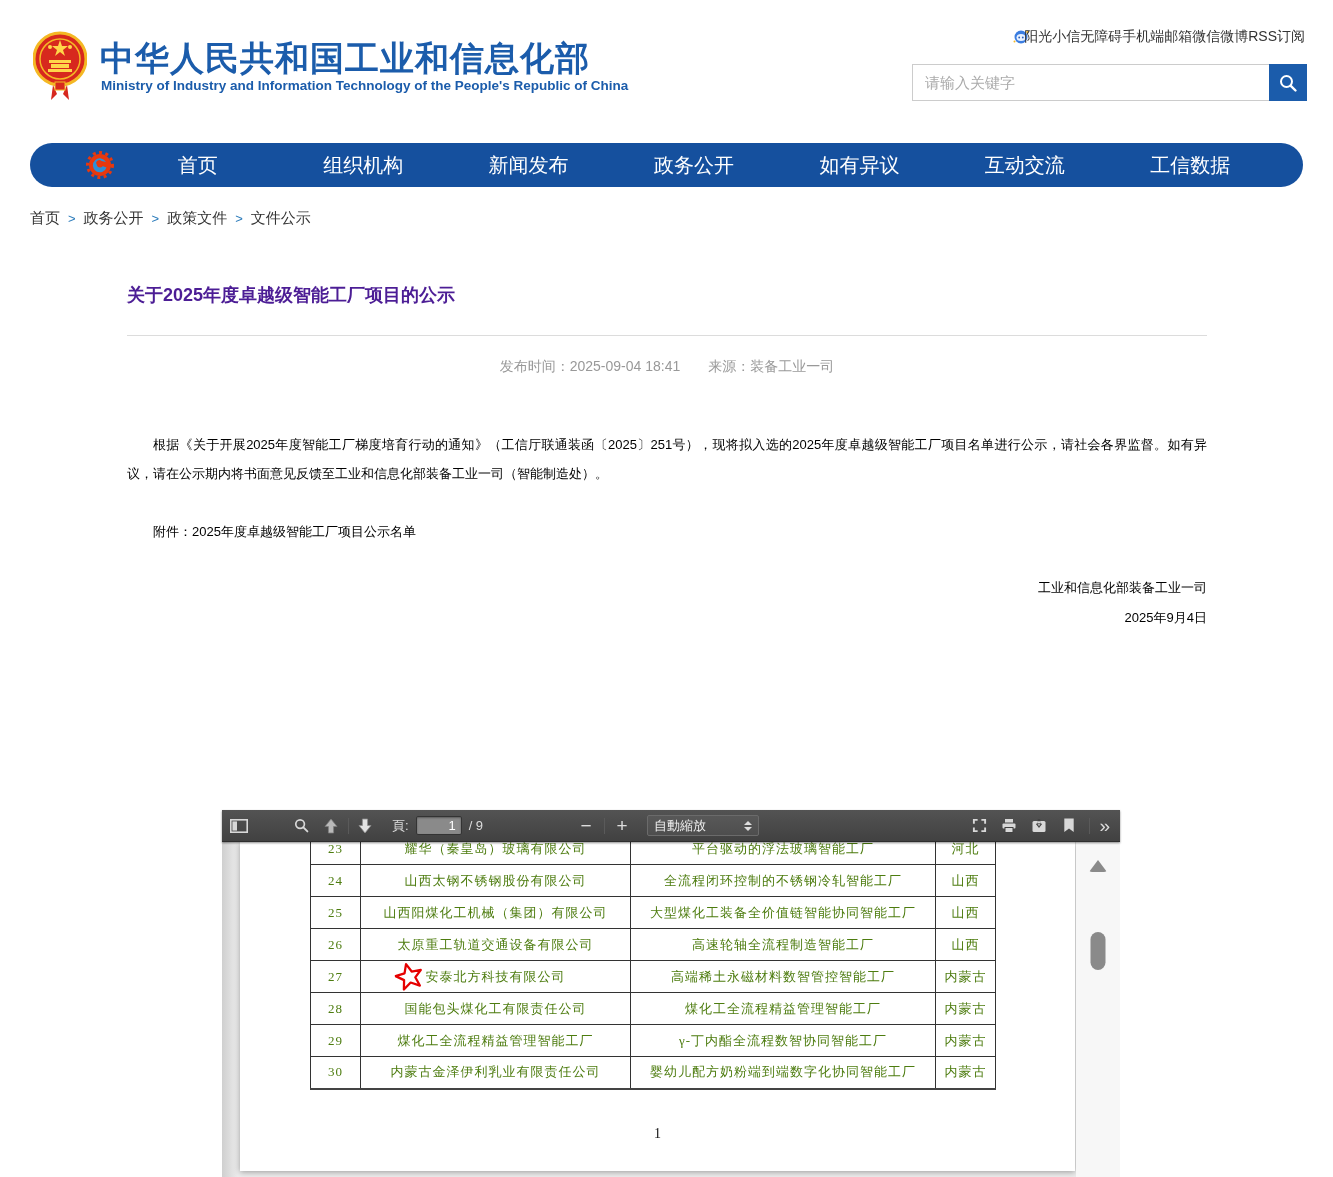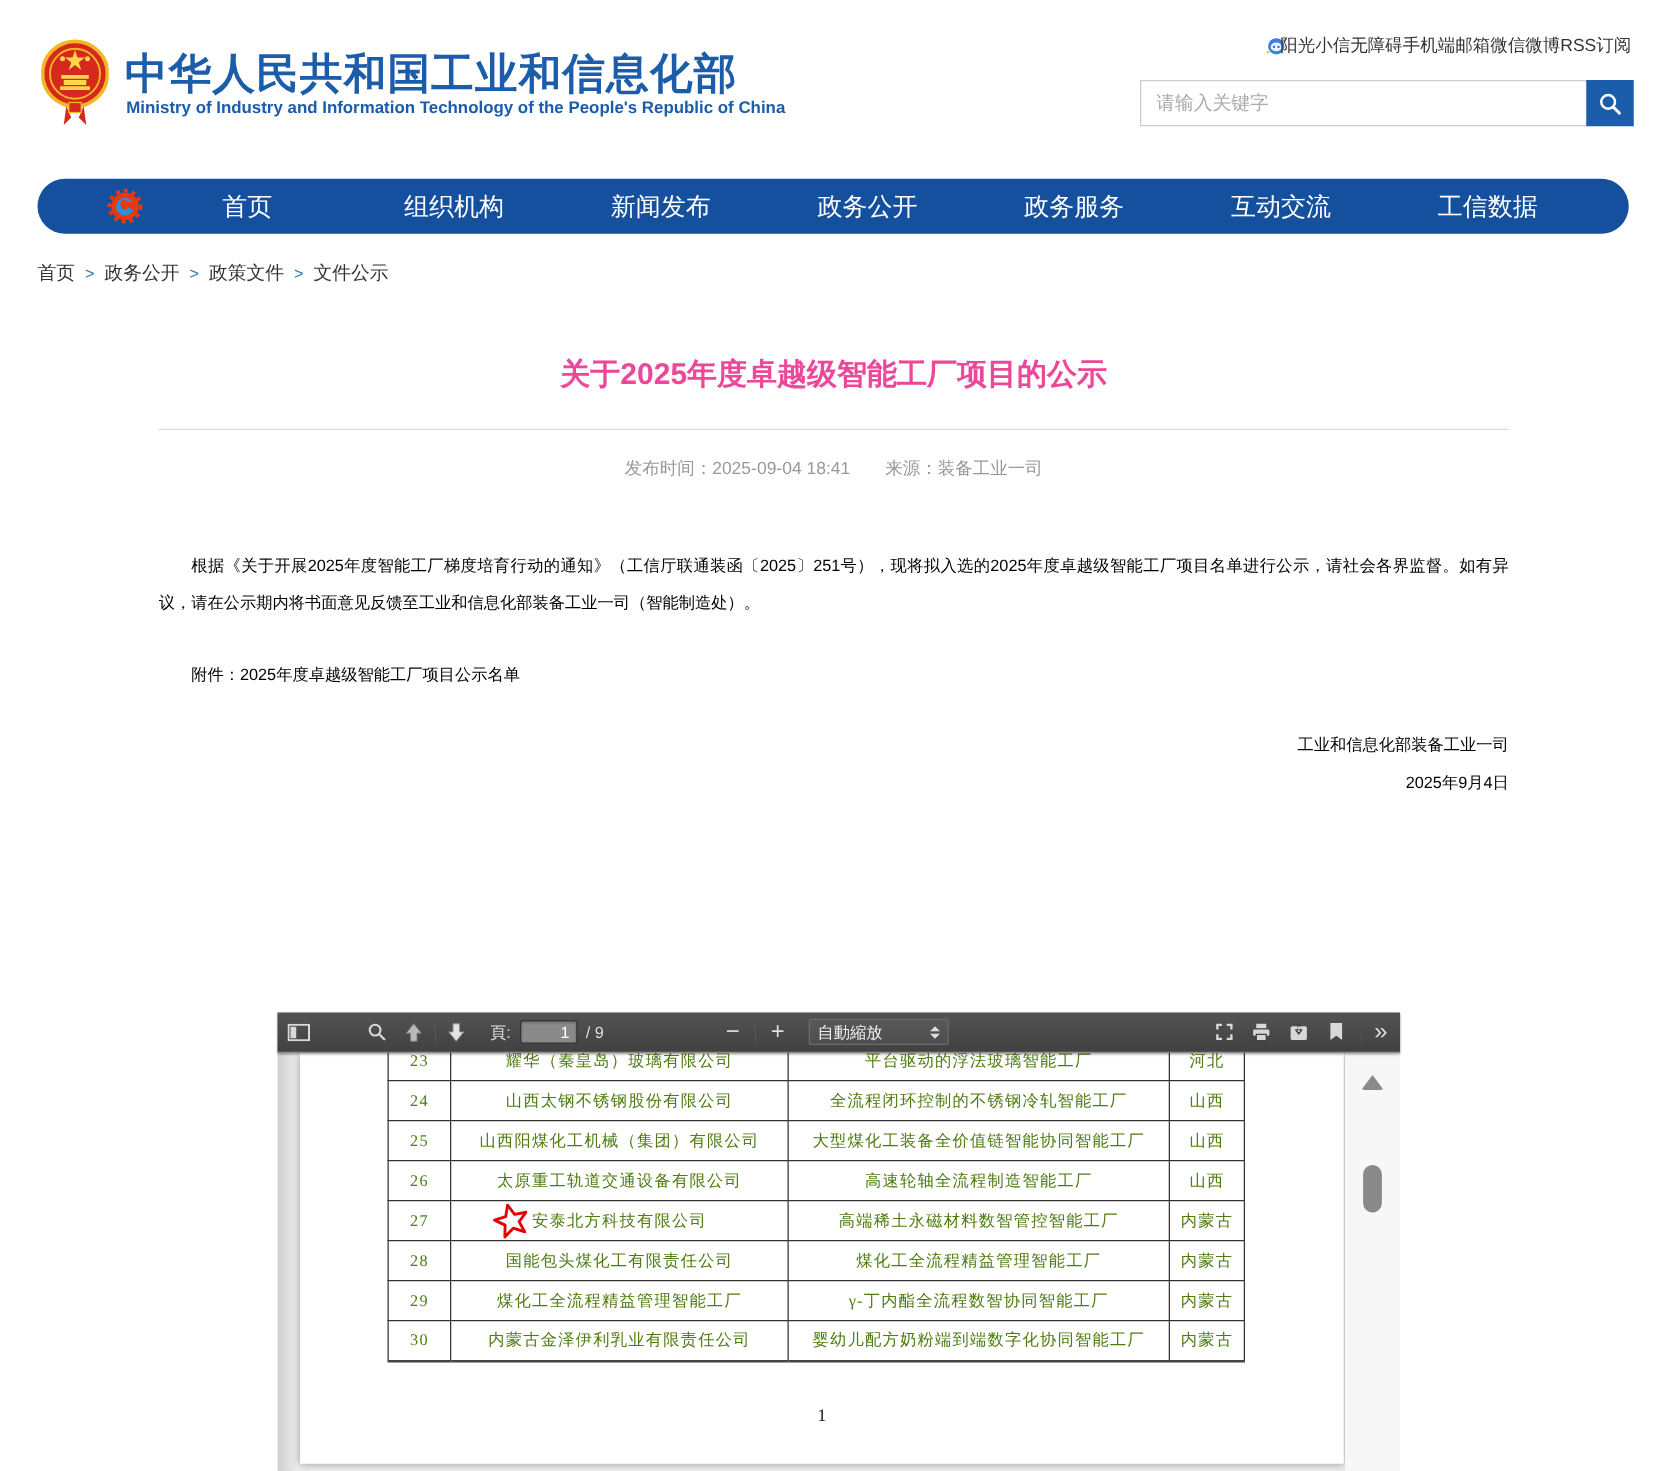--- a/index.html
+++ b/index.html
@@ -26,21 +26,21 @@
   .nav-items { flex:1; display:flex; margin-right:30px; }
   .nav-item { flex:1; text-align:center; color:#fff; font-size:20px; cursor:pointer; white-space:nowrap; }
 
   
   .breadcrumb { position:absolute; top:209px; left:30px; font-size:15px; color:#333; display:flex; gap:8px; align-items:center; }
   .crumb { cursor:pointer; }
   .crumb-sep { color:#2b7bbb; font-size:13px; }
 
   
   .article { position:absolute; top:283px; left:127px; width:1080px; color:#000; }
-  .article-title { text-align:center; font-size:24px; font-weight:bold; color:#ec4899; }
+  .article-title { text-align:left; font-size:18px; font-weight:bold; color:#4c1d95; }
   .article-divider { border:none; border-top:1px solid #dcdcdc; margin-top:28px; }
   .article-meta { text-align:center; color:#999; font-size:14px; margin-top:22px; }
   .article-meta .meta-sep { display:inline-block; width:28px; }
   .article-body { margin-top:54px; font-family:Liberation Sans, sans-serif; font-size:13px; line-height:29px; color:#000; }
   .article-body p.para { text-indent:2em; text-align:justify; }
   .article-lines { margin-top:21px; }
   .article-lines div { text-indent:2em; line-height:29px; }
   .attachment-line { margin-top:29px; text-indent:2em; }
   .signature { margin-top:27px; text-align:right; line-height:30px; }
 
@@ -141,21 +141,21 @@
         <circle cx="15" cy="15" r="12.5" fill="none" stroke="#e8380d" stroke-width="3" stroke-dasharray="3 3.4"></circle>
         <path d="M21 12 A7 7 0 1 0 21.5 17.5 L16 15.5 A3 3 0 1 1 16.5 11 Z" fill="#2f8fd6"></path>
         <circle cx="15" cy="14.5" r="3" fill="#e8380d"></circle>
       </svg>
     </span>
     <div class="nav-items">
       <span class="nav-item">首页</span>
       <span class="nav-item">组织机构</span>
       <span class="nav-item">新闻发布</span>
       <span class="nav-item">政务公开</span>
-      <span class="nav-item">政务服务</span>
+      <span class="nav-item">如有异议</span>
       <span class="nav-item">互动交流</span>
       <span class="nav-item">工信数据</span>
     </div>
   </div>
 
   <div class="breadcrumb">
     <span class="crumb">首页</span>
     <span class="crumb-sep">&gt;</span>
     <span class="crumb">政务公开</span>
     <span class="crumb-sep">&gt;</span>

